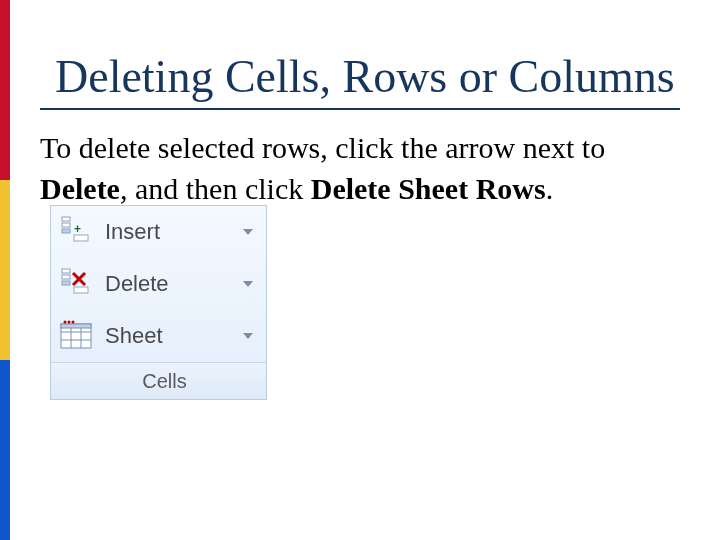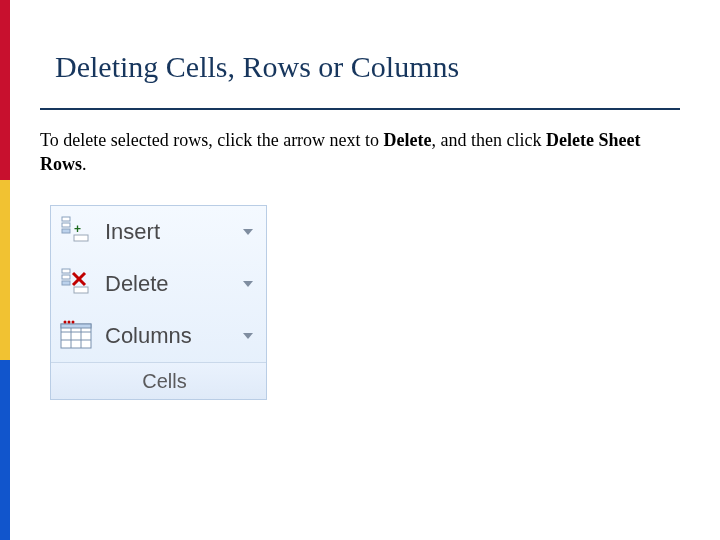--- a/index.html
+++ b/index.html
@@ -29,40 +29,40 @@
   }
   .cb-seg { flex: 1; }
   .cb-red    { background: #c8102e; }
   .cb-yellow { background: #f1c232; }
   .cb-blue   { background: #1155cc; }
 
   .title {
     position: absolute;
     left: 55px;
     top: 50px;
-    font-size: 30px;
+    font-size: 46px;
     font-weight: normal;
     color: #17365d;
     white-space: nowrap;
   }
   .title-underline {
     position: absolute;
     left: 40px;
     right: 40px;
     top: 108px;
     height: 2px;
     background: #17365d;
   }
 
   .body-text {
     position: absolute;
     left: 40px;
     right: 40px;
     top: 128px;
-    font-size: 18px;
+    font-size: 30px;
     line-height: 1.35;
   }
   .body-text b { font-weight: bold; }
 
   
   .cells-panel {
     position: absolute;
     left: 50px;
     top: 205px;
     width: 215px;
@@ -185,21 +185,21 @@
           <line x1="2" y1="22" x2="32" y2="22" stroke="#7890ad"></line>
           <line x1="12" y1="6" x2="12" y2="30" stroke="#7890ad"></line>
           <line x1="22" y1="6" x2="22" y2="30" stroke="#7890ad"></line>
           <rect x="2" y="6" width="30" height="4" fill="#bcd2ec" stroke="#7890ad"></rect>
 
           <circle cx="6" cy="4" r="1.5" fill="#c00000"></circle>
           <circle cx="10" cy="4" r="1.5" fill="#c00000"></circle>
           <circle cx="14" cy="4" r="1.5" fill="#c00000"></circle>
         </svg>
       </span>
-      <span class="row-label">Columns</span>
+      <span class="row-label">Sheet</span>
       <span class="dd-arrow">
         <span class="chevron"></span>
       </span>
     </div>
 
     <div class="group-label-row">
       <span>Cells</span>
     </div>
 
   </div>

